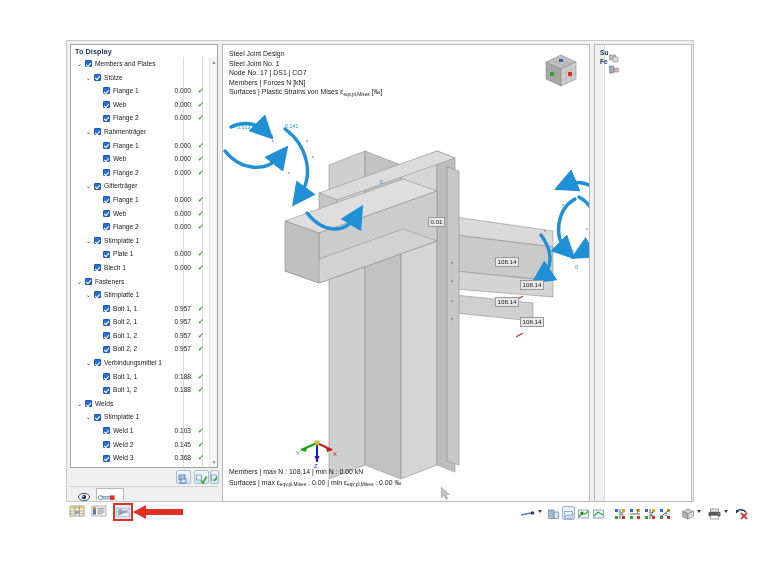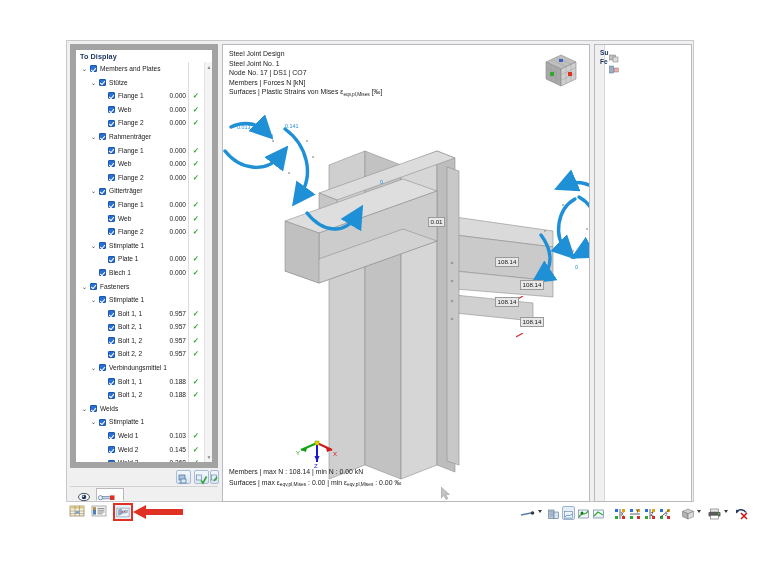--- a/index.html
+++ b/index.html
@@ -11,21 +11,21 @@
   }
   .app{
     position:absolute;left:66px;top:40px;width:628px;height:462px;
     background:#f0f0f0;border:1px solid #c8c8cc;
     box-sizing:border-box;
   }
 
   
   .left-panel{
     position:absolute;left:3px;top:3px;width:148px;height:424px;
-    background:#ffffff;border:6px solid #a3a3a3;box-sizing:border-box;
+    background:#ffffff;border:1px solid #a3a3a3;box-sizing:border-box;
     overflow:hidden;
   }
   .panel-title{
     position:absolute;left:4px;top:2px;
     font-size:7.2px;color:#1f3864;font-weight:bold;letter-spacing:.1px;
   }
   .tree{
     position:absolute;left:0;top:12px;right:0;bottom:0;
   }
   .row{

